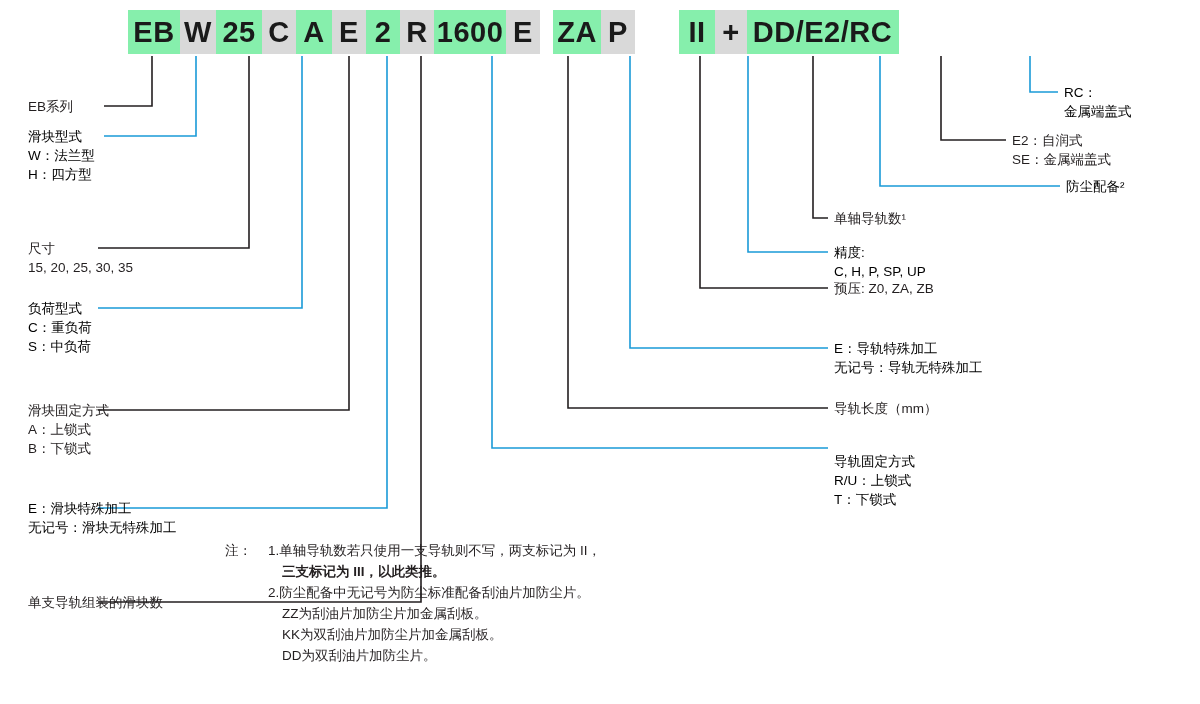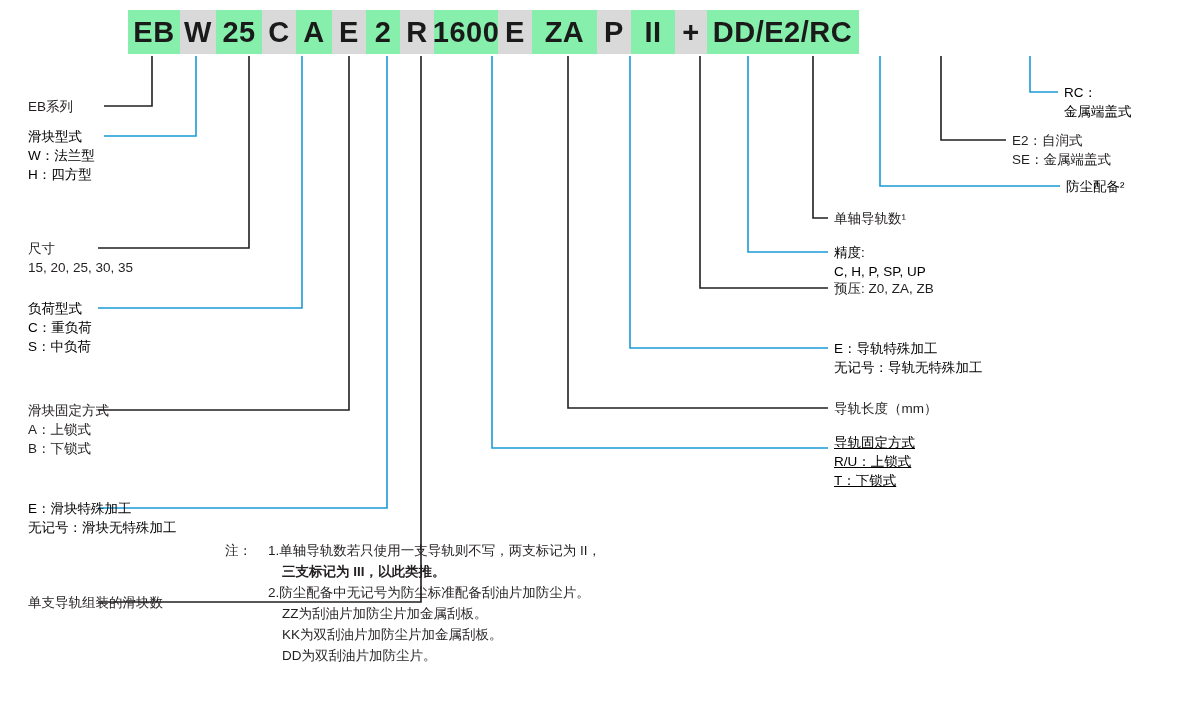--- a/index.html
+++ b/index.html
@@ -69,25 +69,25 @@
 
 <div id="code-row">
     <div class="code-cell plain" style="width: 52px;">EB</div>
     <div class="code-cell shaded" style="width: 36px;">W</div>
     <div class="code-cell plain" style="width: 46px;">25</div>
     <div class="code-cell shaded" style="width: 34px;">C</div>
     <div class="code-cell plain" style="width: 36px;">A</div>
     <div class="code-cell shaded" style="width: 34px;">E</div>
     <div class="code-cell plain" style="width: 34px;">2</div>
     <div class="code-cell shaded" style="width: 34px;">R</div>
-    <div class="code-cell plain" style="width: 64px;">1600</div>
+    <div class="code-cell plain" style="width: 72px;">1600</div>
     <div class="code-cell shaded" style="width: 34px;">E</div>
-    <div class="code-cell plain" style="width: 65px;">ZA</div>
+    <div class="code-cell plain" style="width: 48px; margin-left: 13px;">ZA</div>
     <div class="code-cell shaded" style="width: 34px;">P</div>
-    <div class="code-cell plain" style="width: 44px;">II</div>
+    <div class="code-cell plain" style="width: 36px; margin-left: 44px;">II</div>
     <div class="code-cell shaded" style="width: 32px;">+</div>
     <div class="code-cell plain" style="width: 152px; padding-left: 6px;">DD/E2/RC</div>
   </div>
 
 <svg id="lines">
   <g stroke="#231f20" stroke-width="1.6" fill="none">
 
     <path d="M152,56 L152,106 L104,106"></path>
 
     <path d="M249,56 L249,248 L98,248"></path>
@@ -194,21 +194,21 @@
 
 <div class="lbl blue" style="left:834px; top:339px;">
   <div>E：导轨特殊加工</div>
   <div>无记号：导轨无特殊加工</div>
 </div>
 
 <div class="lbl dark" style="left:834px; top:399px;">
   <div>导轨长度（mm）</div>
 </div>
 
-<div class="lbl blue" style="left:834px; top:433px;text-decoration:underline;">
+<div class="lbl blue" style="left:834px; top:452px;">
   <div>导轨固定方式</div>
   <div>R/U：上锁式</div>
   <div>T：下锁式</div>
 </div>
 
 <div class="note" style="left:225px; top:540px;">注：</div>
 <div class="note" style="left:268px; top:540px;">
   <div>1.单轴导轨数若只使用一支导轨则不写，两支标记为 II，</div>
   <div style="padding-left:14px;font-weight:bold;">三支标记为 III，以此类推。</div>
   <div>2.防尘配备中无记号为防尘标准配备刮油片加防尘片。</div>

